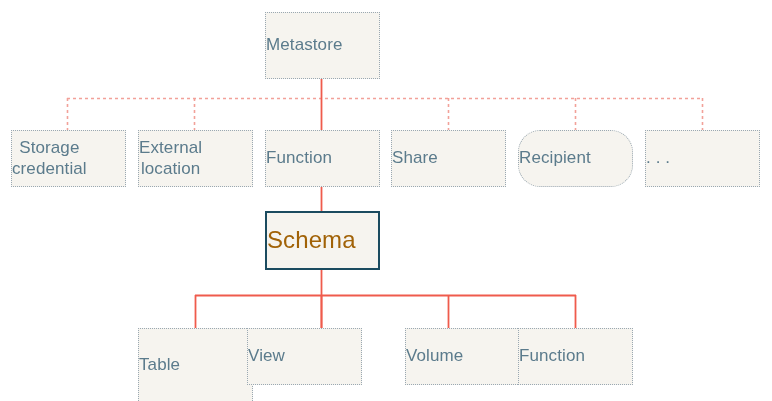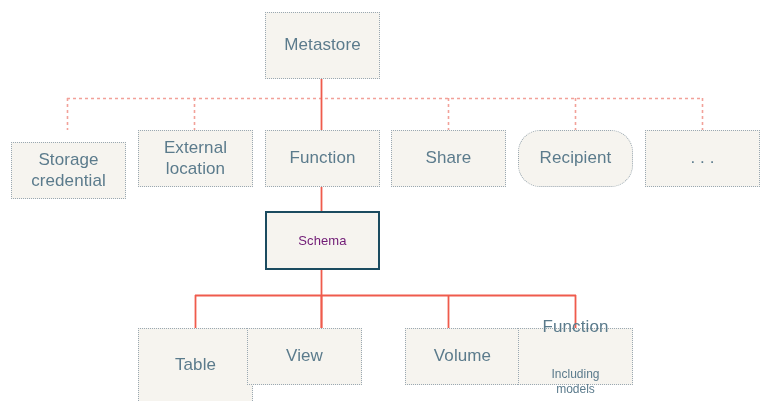--- a/index.html
+++ b/index.html
@@ -33,21 +33,21 @@
   }
 
   
   .node {
     position: absolute;
     box-sizing: border-box;
     background: #f6f4ef;
     border: 1px dotted #9aa8b2;
     display: flex;
     flex-direction: column;
-    align-items: center;
+    align-items: flex-start;
     justify-content: center;
     text-align: center;
     color: #5b7b8c;
     line-height: 1.18;
     z-index: 2;
   }
   .node .label {
     font-size: 17px;
     letter-spacing: 0.1px;
     color: #5b7b8c;
@@ -60,22 +60,22 @@
     white-space: pre-line;
     line-height: 1.2;
   }
 
   
   .node.emphasis {
     border: 2px solid #1b4b5f;
     background: #f6f4ef;
   }
   .node.emphasis .label {
-    color: #701a75;
-    font-size: 13px;
+    color: #a16207;
+    font-size: 24px;
   }
 </style>
 </head>
 <body>
 
 <div id="diagram">
 
   <svg id="connectors" viewBox="0 0 772 401" width="772" height="401" xmlns="http://www.w3.org/2000/svg">
 
     <g>
@@ -104,21 +104,21 @@
       <line x1="321.5" y1="295" x2="321.5" y2="328" stroke="#ef5b4c" stroke-width="1.8"></line>
       <line x1="448.5" y1="295" x2="448.5" y2="328" stroke="#ef5b4c" stroke-width="1.8"></line>
       <line x1="575.5" y1="295" x2="575.5" y2="328" stroke="#ef5b4c" stroke-width="1.8"></line>
     </g>
   </svg>
 
   <div class="node" style="left:265px; top:12px; width:115px; height:67px;">
     <div class="label">Metastore</div>
   </div>
 
-  <div class="node" style="left:11px; top:142px; width:115px; height:57px;">
+  <div class="node" style="left:11px; top:130px; width:115px; height:57px;">
     <div class="label">Storage
 credential</div>
   </div>
 
   <div class="node" style="left:138px; top:130px; width:115px; height:57px;">
     <div class="label">External
 location</div>
   </div>
 
   <div class="node" style="left:265px; top:130px; width:115px; height:57px;">
@@ -148,17 +148,15 @@
   <div class="node" style="left:247px; top:328px; width:115px; height:57px;">
     <div class="label">View</div>
   </div>
 
   <div class="node" style="left:405px; top:328px; width:115px; height:57px;">
     <div class="label">Volume</div>
   </div>
 
   <div class="node" style="left:518px; top:328px; width:115px; height:57px;gap:29px;">
     <div class="label">Function</div>
-    <div class="sublabel">Including
-models</div>
   </div>
 
 </div>
 
 </body></html>

